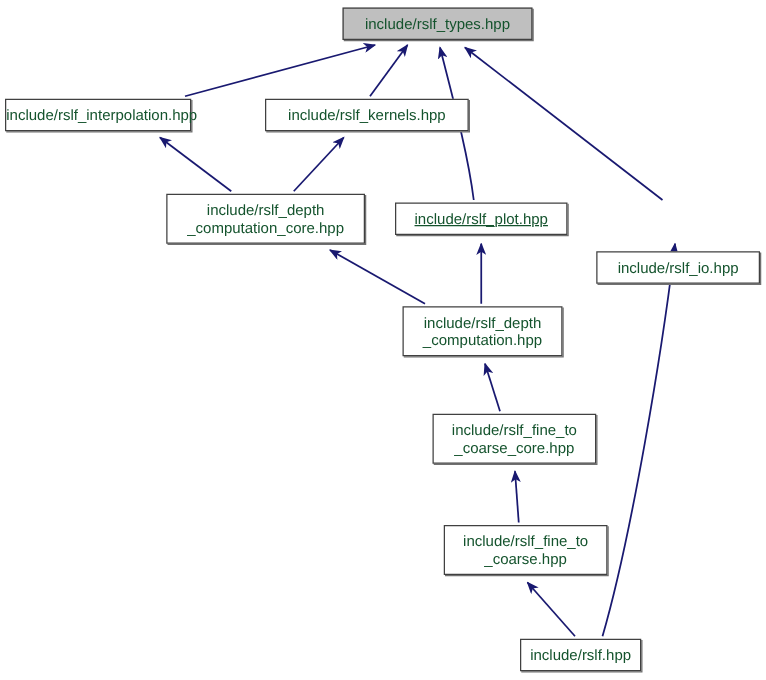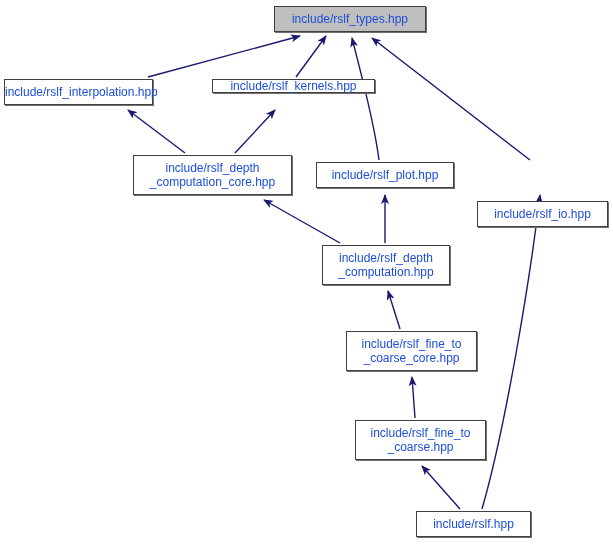--- a/index.html
+++ b/index.html
@@ -21,21 +21,21 @@
     top: 0;
     width: 613px;
     height: 544px;
     pointer-events: none;
   }
   .node {
     position: absolute;
     box-sizing: border-box;
     border: 1px solid #404040;
     background: #ffffff;
-    color: #1d4ed8;
+    color: #14532d;
     font-size: 12px;
     line-height: 14px;
     text-align: center;
     display: flex;
     align-items: center;
     justify-content: center;
     white-space: pre-line;
     letter-spacing: 0px;
     z-index: 5;
     box-shadow: 1px 1px 0 0 #707070;
@@ -87,30 +87,30 @@
   </svg>
 
   <div class="node root" style="left:274px; top:6px; width:152px; height:26px;">
     <span class="label">include/rslf_types.hpp</span>
   </div>
 
   <div class="node" style="left:4px; top:79px; width:149px; height:26px;">
     <span class="label">include/rslf_interpolation.hpp</span>
   </div>
 
-  <div class="node" style="left:212px; top:79px; width:163px; height:14px;">
+  <div class="node" style="left:212px; top:79px; width:163px; height:26px;">
     <span class="label">include/rslf_kernels.hpp</span>
   </div>
 
   <div class="node" style="left:133px; top:155px; width:159px; height:40px;">
     <span class="label">include/rslf_depth
 _computation_core.hpp</span>
   </div>
 
-  <div class="node" style="left:316px; top:162px; width:138px; height:26px;">
+  <div class="node" style="left:316px; top:162px; width:138px; height:26px;text-decoration:underline;">
     <span class="label">include/rslf_plot.hpp</span>
   </div>
 
   <div class="node" style="left:477px; top:162px; width:131px; height:26px;margin-top:39px;">
     <span class="label">include/rslf_io.hpp</span>
   </div>
 
   <div class="node" style="left:322px; top:245px; width:128px; height:40px;">
     <span class="label">include/rslf_depth
 _computation.hpp</span>
@@ -119,17 +119,17 @@
   <div class="node" style="left:346px; top:331px; width:131px; height:40px;">
     <span class="label">include/rslf_fine_to
 _coarse_core.hpp</span>
   </div>
 
   <div class="node" style="left:355px; top:420px; width:131px; height:40px;">
     <span class="label">include/rslf_fine_to
 _coarse.hpp</span>
   </div>
 
-  <div class="node" style="left:416px; top:511px; width:115px; height:26px;">
+  <div class="node" style="left:416px; top:511px; width:97px; height:26px;">
     <span class="label">include/rslf.hpp</span>
   </div>
 
 </div>
 
 </body></html>

